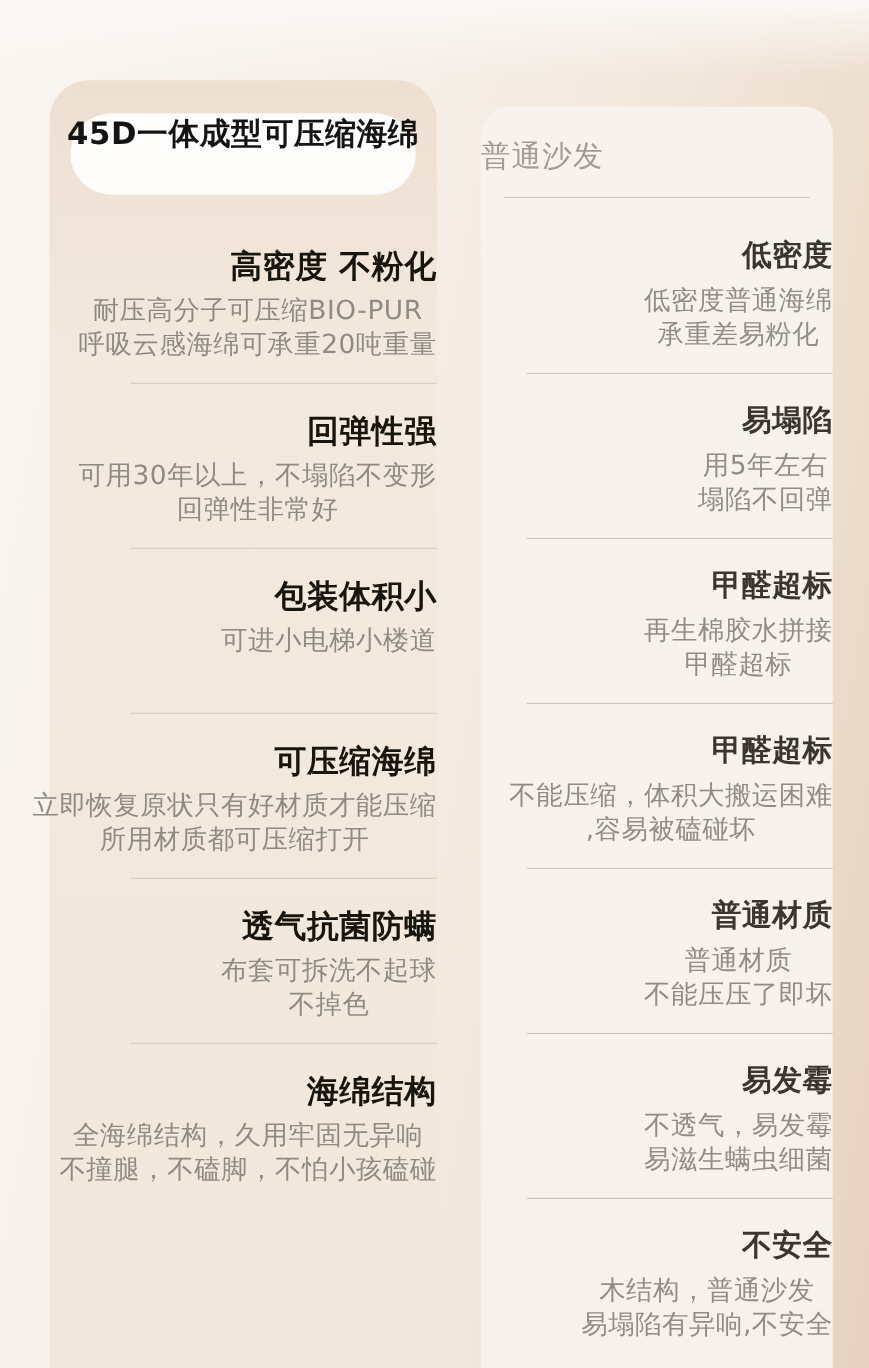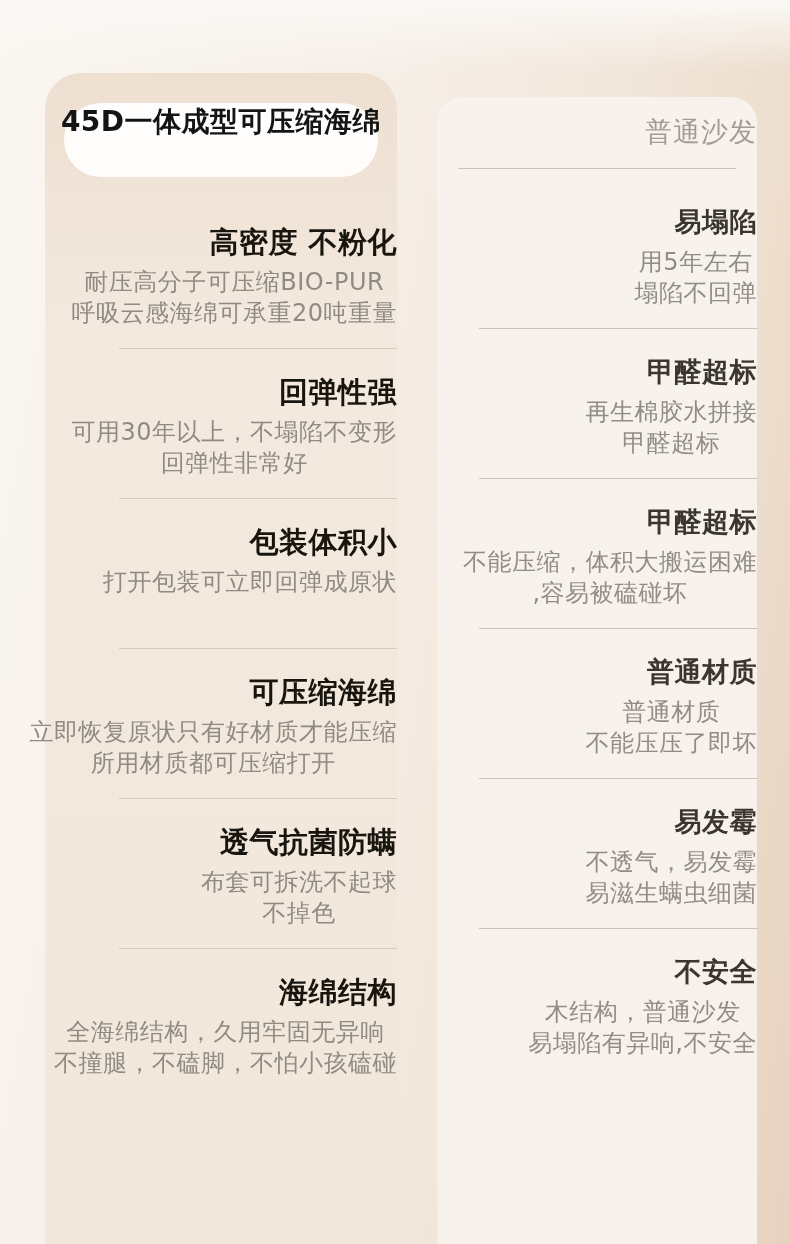--- a/index.html
+++ b/index.html
@@ -36,21 +36,21 @@
   }
   .col-left .sections{padding-top:34px;}
 
   
   .col-right{
     position:absolute;left:437px;top:97px;width:320px;height:1147px;
     background:linear-gradient(180deg,#f7f2ed 0%,#f6f1ea 100%);
     border-radius:26px 26px 0 0;
   }
   .right-header{
-    padding-top:15px;text-align:right;
+    padding-top:26px;text-align:left;
     font-size:27px;font-weight:500;color:#a29c94;line-height:40px;
     letter-spacing:1px;
   }
   .header-divider{
     width:278px;height:1px;background:#cbc3ba;margin:16px auto 0;
   }
   .col-right .sections{padding-top:22px;}
 
   
   .section{
@@ -95,21 +95,21 @@
     <div class="section-title">回弹性强</div>
     <div>
             <div class="section-line">可用30年以上，不塌陷不变形</div>
             <div class="section-line">回弹性非常好</div>
           </div>
     <div class="sec-divider"></div>
   </div>
         <div class="section">
     <div class="section-title">包装体积小</div>
     <div>
-            <div class="section-line">打开包装可立即回弹成原状</div>
+            <div class="section-line">可进小电梯小楼道</div>
           </div>
     <div class="sec-divider"></div>
   </div>
         <div class="section">
     <div class="section-title">可压缩海绵</div>
     <div>
             <div class="section-line">立即恢复原状只有好材质才能压缩</div>
             <div class="section-line">所用材质都可压缩打开</div>
           </div>
     <div class="sec-divider"></div>
@@ -131,20 +131,28 @@
 
   </div>
       </div>
   </div>
 
   <div class="col-right">
     <div class="right-header">普通沙发</div>
     <div class="header-divider"></div>
     <div class="sections" id="right-sections">
         <div class="section">
+    <div class="section-title">低密度</div>
+    <div>
+            <div class="section-line">低密度普通海绵</div>
+            <div class="section-line">承重差易粉化</div>
+          </div>
+    <div class="sec-divider"></div>
+  </div>
+        <div class="section">
     <div class="section-title">易塌陷</div>
     <div>
             <div class="section-line">用5年左右</div>
             <div class="section-line">塌陷不回弹</div>
           </div>
     <div class="sec-divider"></div>
   </div>
         <div class="section">
     <div class="section-title">甲醛超标</div>
     <div>

